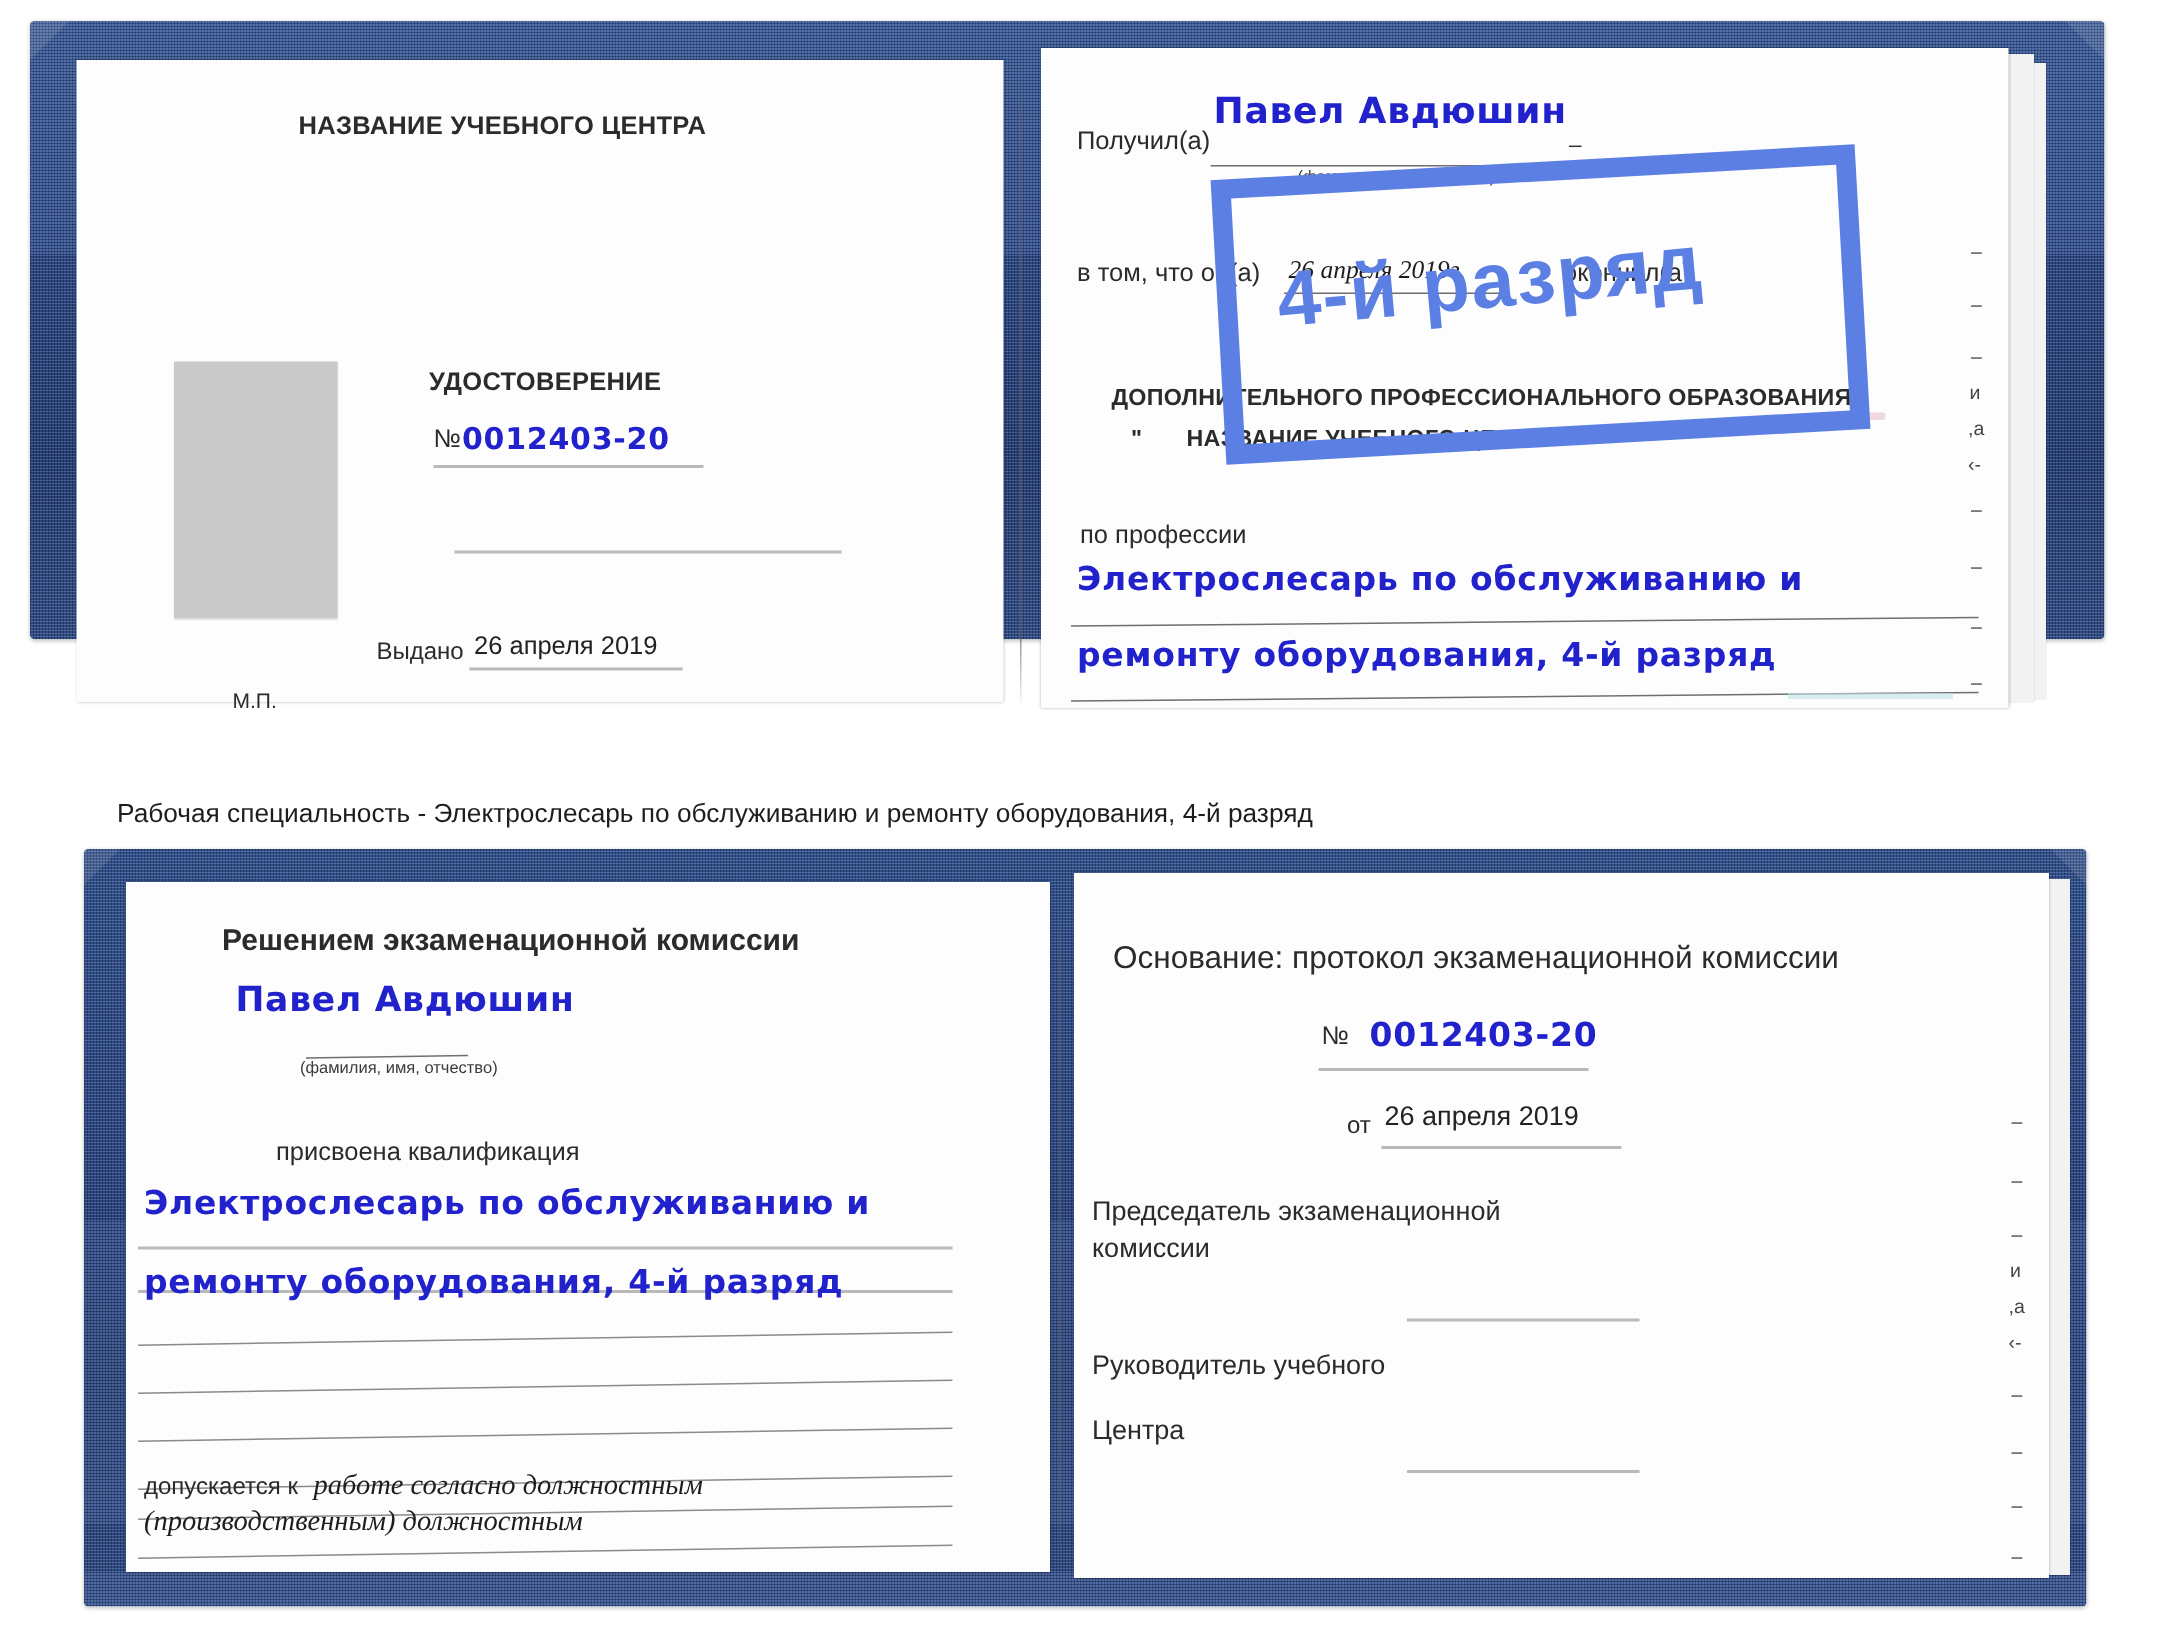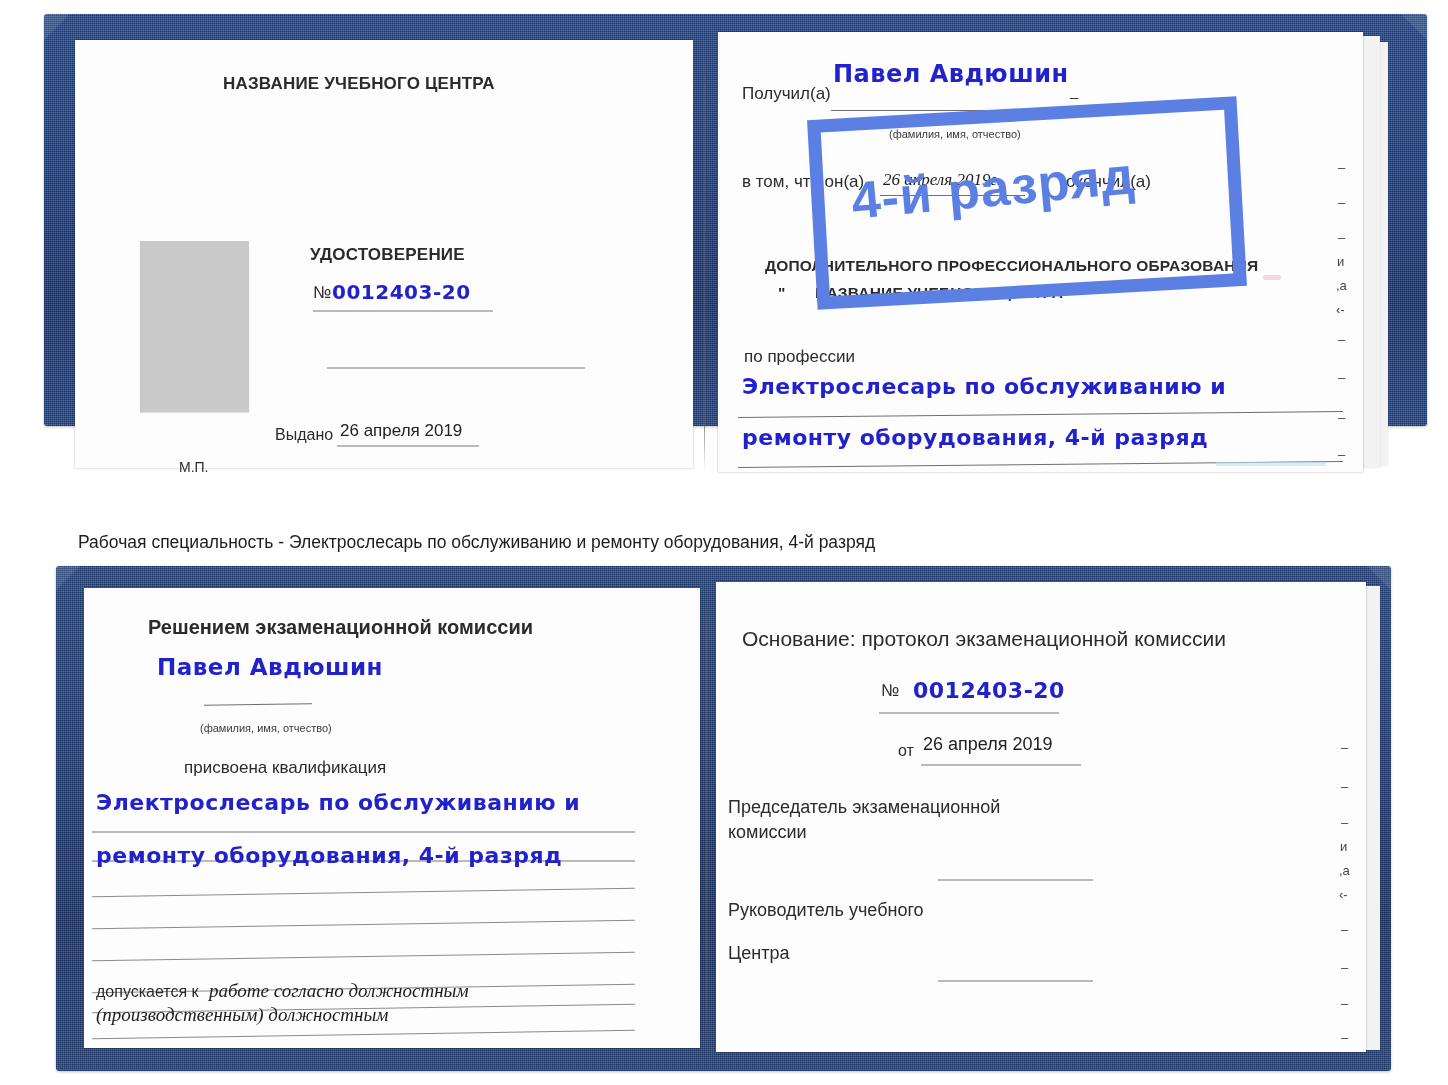--- a/index.html
+++ b/index.html
@@ -15,21 +15,21 @@
   .book{
     position:absolute;
     box-sizing:border-box;
     background:
       repeating-linear-gradient(0deg, rgba(0,0,0,0.16) 0 1px, rgba(255,255,255,0.10) 1px 2px),
       repeating-linear-gradient(90deg, rgba(0,0,0,0.14) 0 1px, rgba(255,255,255,0.09) 1px 2px),
       linear-gradient(180deg,#2b4f93 0%,#25458a 35%,#1d3a78 70%,#2a4a8c 100%);
     border-radius:3px;
     box-shadow:0 1px 3px rgba(0,0,0,0.25);
   }
-  .book.top{ left:44px; top:14px; width:1383px; height:412px; }
+  .book.top{ left:20px; top:14px; width:1383px; height:412px; }
   .book.bottom{ left:56px; top:566px; width:1335px; height:505px; }
 
   
   .corner{
     position:absolute;width:0;height:0;pointer-events:none;
   }
 
   
   .page{
     position:absolute;
@@ -56,21 +56,21 @@
 
   .fold{
     position:absolute;
     width:1px;
     background:linear-gradient(180deg,rgba(120,120,130,0) 0%,rgba(90,90,100,0.75) 12%,rgba(90,90,100,0.75) 88%,rgba(120,120,130,0) 100%);
   }
 
   
   .t{ position:absolute; white-space:nowrap; color:#2b2b2b; }
   .ttl{ font-weight:bold; letter-spacing:0.2px; }
-  .sm{ font-size:11px; color:#3a3a3a;margin-top:16px; }
+  .sm{ font-size:11px; color:#3a3a3a; }
   .hand{
     font-family:"DejaVu Sans", sans-serif;
     color:#2222cc;
     font-weight:600;
     letter-spacing:0.5px;
   }
   .typed{ font-family:"Liberation Sans", sans-serif; color:#222; }
   .ital{ font-family:"Liberation Serif", serif; font-style:italic; color:#1d1d1d; }
   .rule{
     position:absolute;

